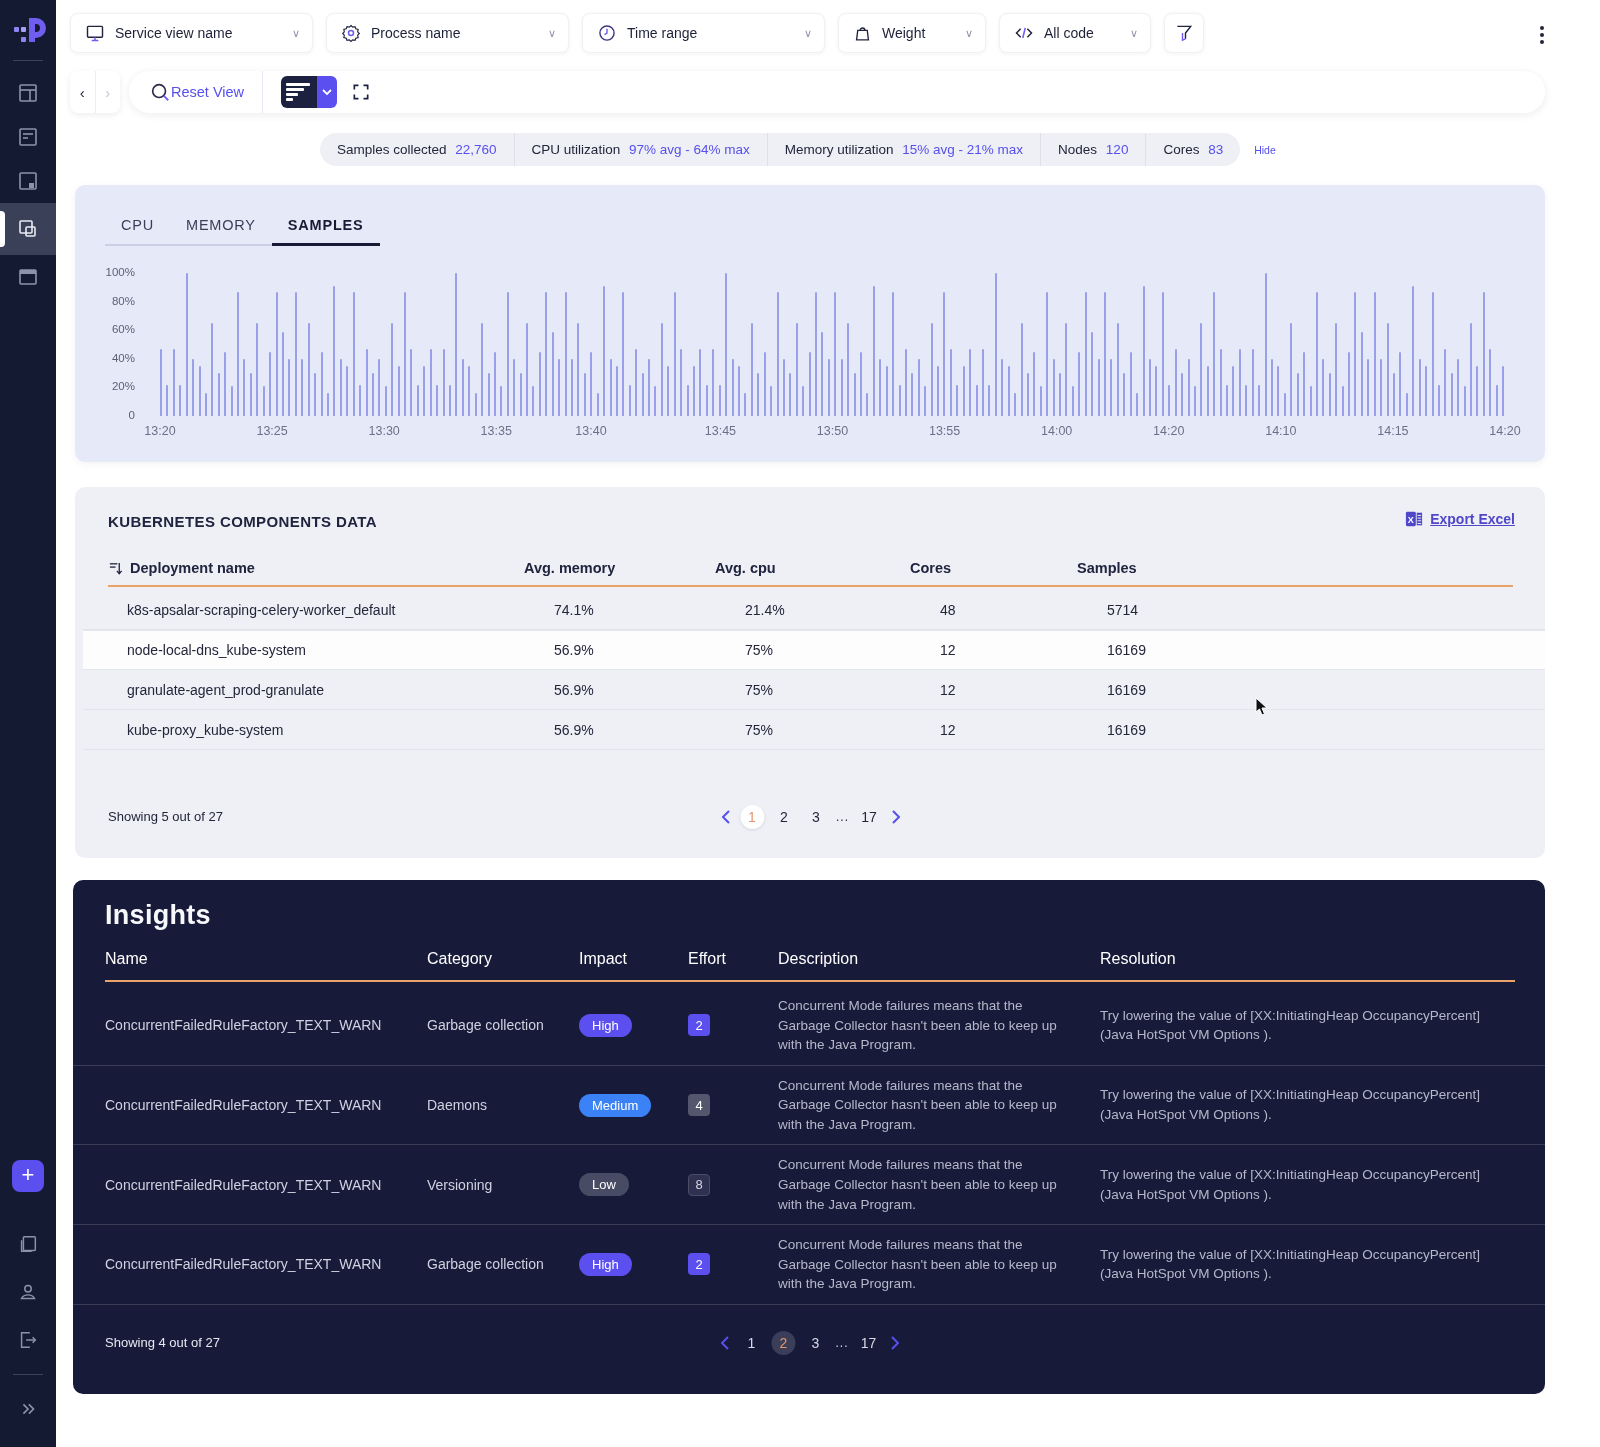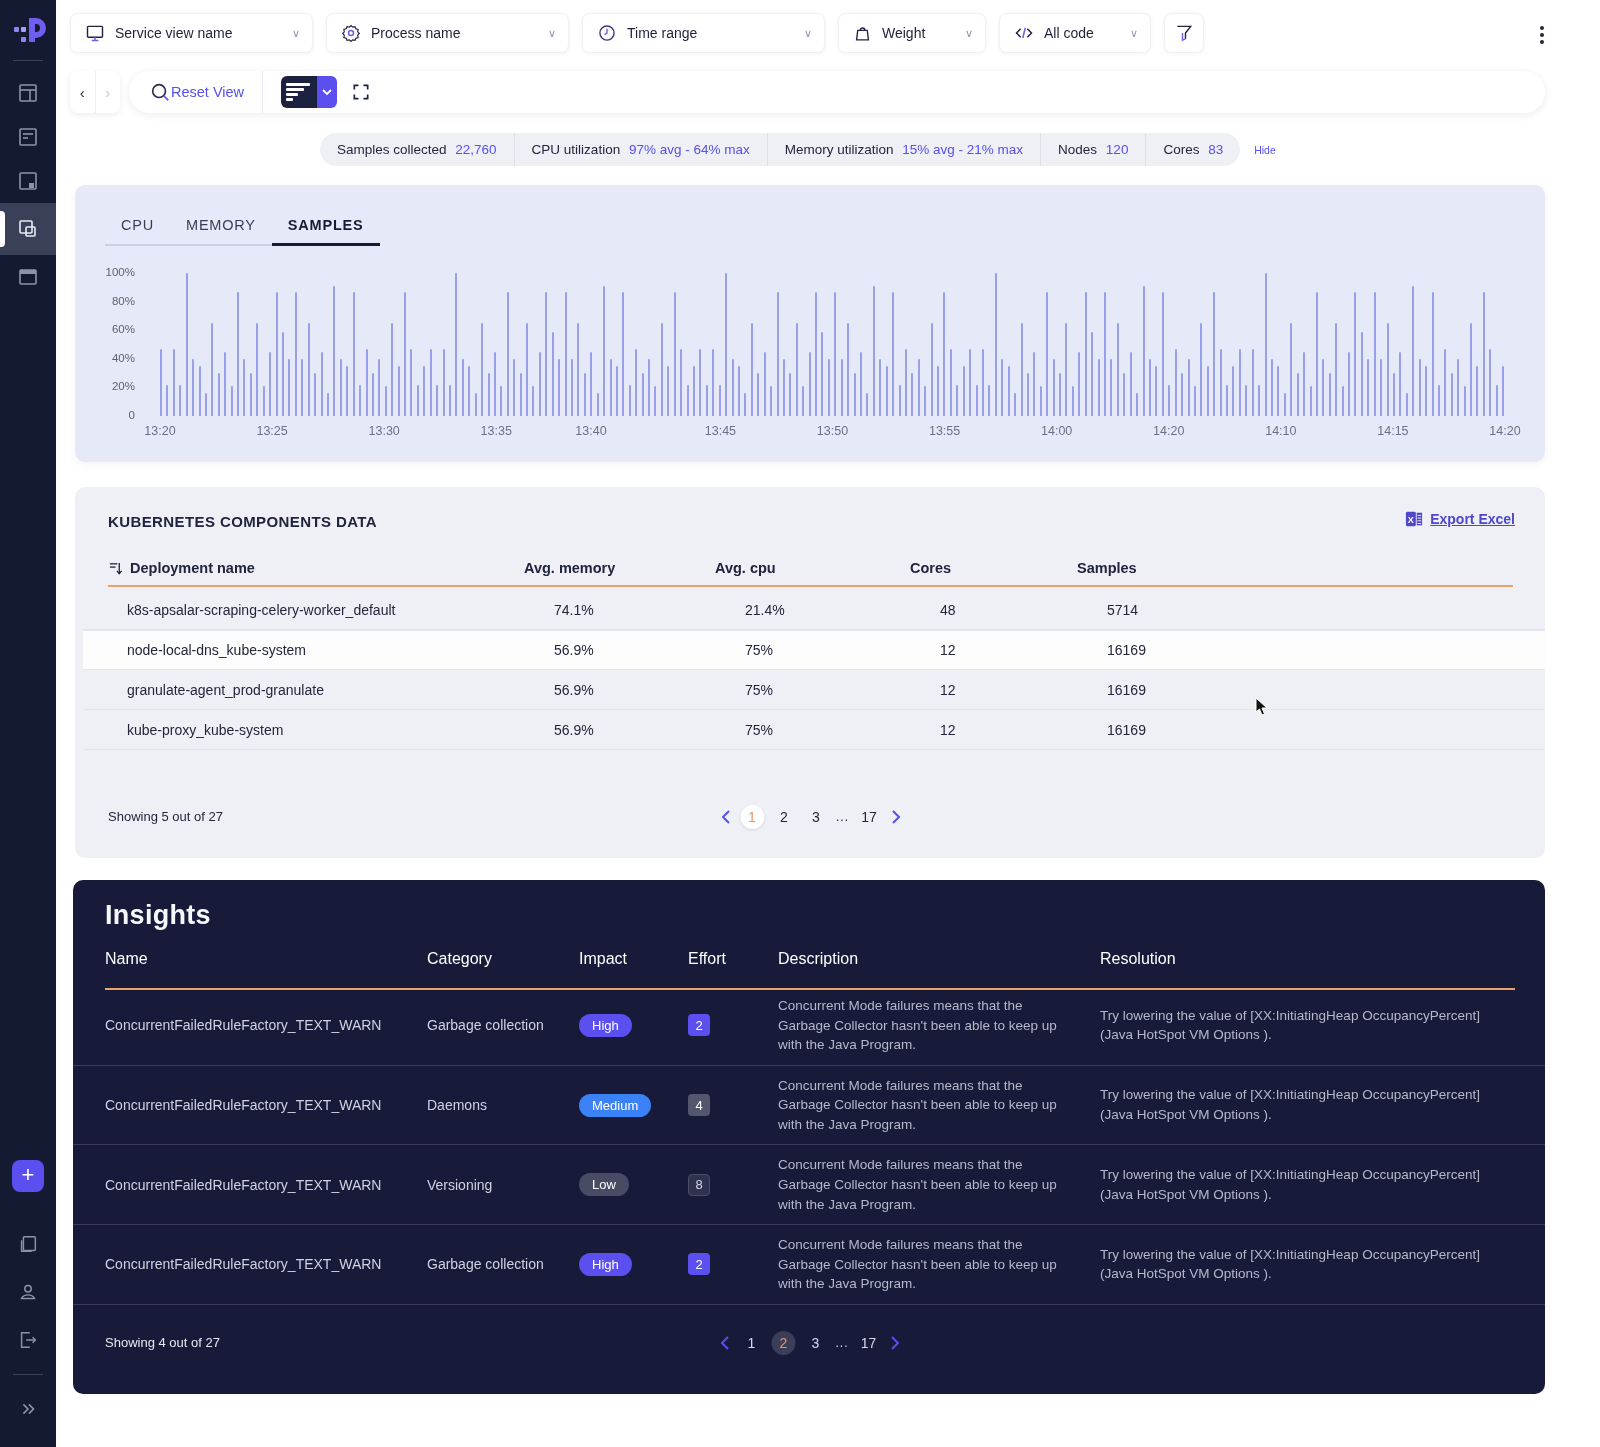--- a/index.html
+++ b/index.html
@@ -90,21 +90,21 @@
   .pager.light .pg-num.on { background:#ffffff; color:#e8956a; box-shadow:0 1px 3px rgba(25,28,58,.12); }
   .pager.dark .pg-num { color:#d8dae6; }
   .pager.dark .pg-num.on { background:#3a3e58; color:#e8956a; }
   .pg-dots { font-size:12px; letter-spacing:1px; }
   .pager.light .pg-dots { color:#23263b; } .pager.dark .pg-dots { color:#d8dae6; }
 
   
   .insights { position:absolute; left:73px; top:880px; width:1472px; height:514px; background:#171b39; border-radius:10px; color:#fff; }
   .ins-title { position:absolute; left:32px; top:20px; font-size:27px; font-weight:700; color:#f7f8fc; letter-spacing:.3px; }
   .ins-grid { display:grid; grid-template-columns:322px 152px 109px 90px 322px auto; padding-left:32px; padding-right:32px; }
-  .ins-headwrap { position:absolute; left:32px; right:30px; top:70px; border-bottom:2px solid #e9a269; padding-bottom:20px; }
+  .ins-headwrap { position:absolute; left:32px; right:30px; top:70px; border-bottom:2px solid #e9a269; padding-bottom:12px; }
   .ins-rows { position:absolute; left:0; right:0; top:106px; }
   .ins-row { min-height:79px; align-items:center; border-bottom:1px solid #3a3d55; padding-top:10px; padding-bottom:10px; }
   .ins-name { font-size:14px; color:#cfd2e0; }
   .ins-cat  { font-size:14px; color:#cfd2e0; }
   .ins-desc, .ins-res { font-size:13.5px; color:#b4b8c9; line-height:1.45; padding-right:30px; }
   .pill { border-radius:12px; padding:4px 13px; font-size:13px; color:#fff; display:inline-block; }
   .pill.High { background:#5b4ff0; }
   .pill.Medium { background:#3b82f6; }
   .pill.Low { background:#474b63; }
   .effort { width:22px; height:22px; border-radius:4px; display:flex; align-items:center; justify-content:center; font-size:13px; color:#fff; }

